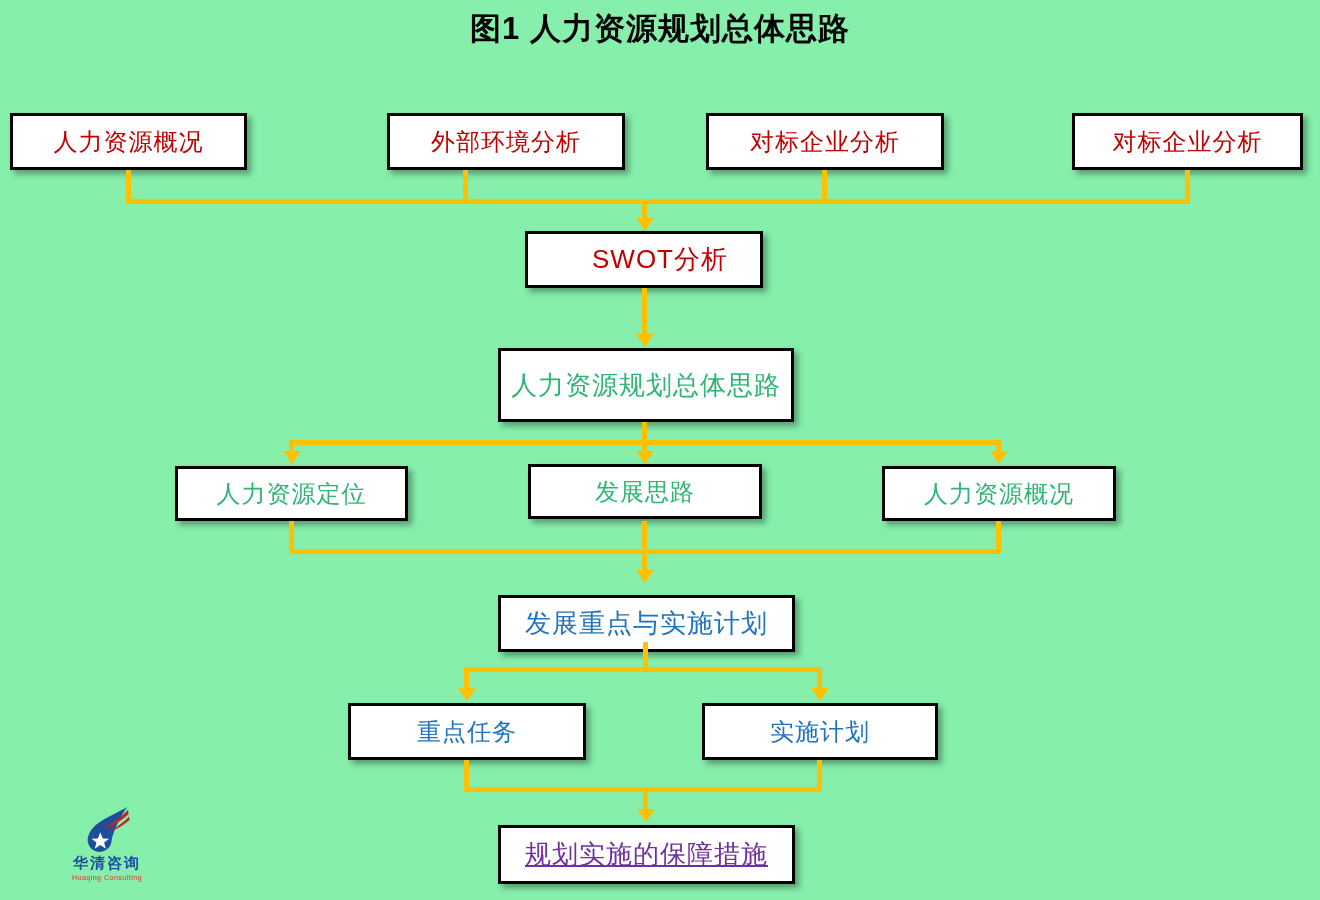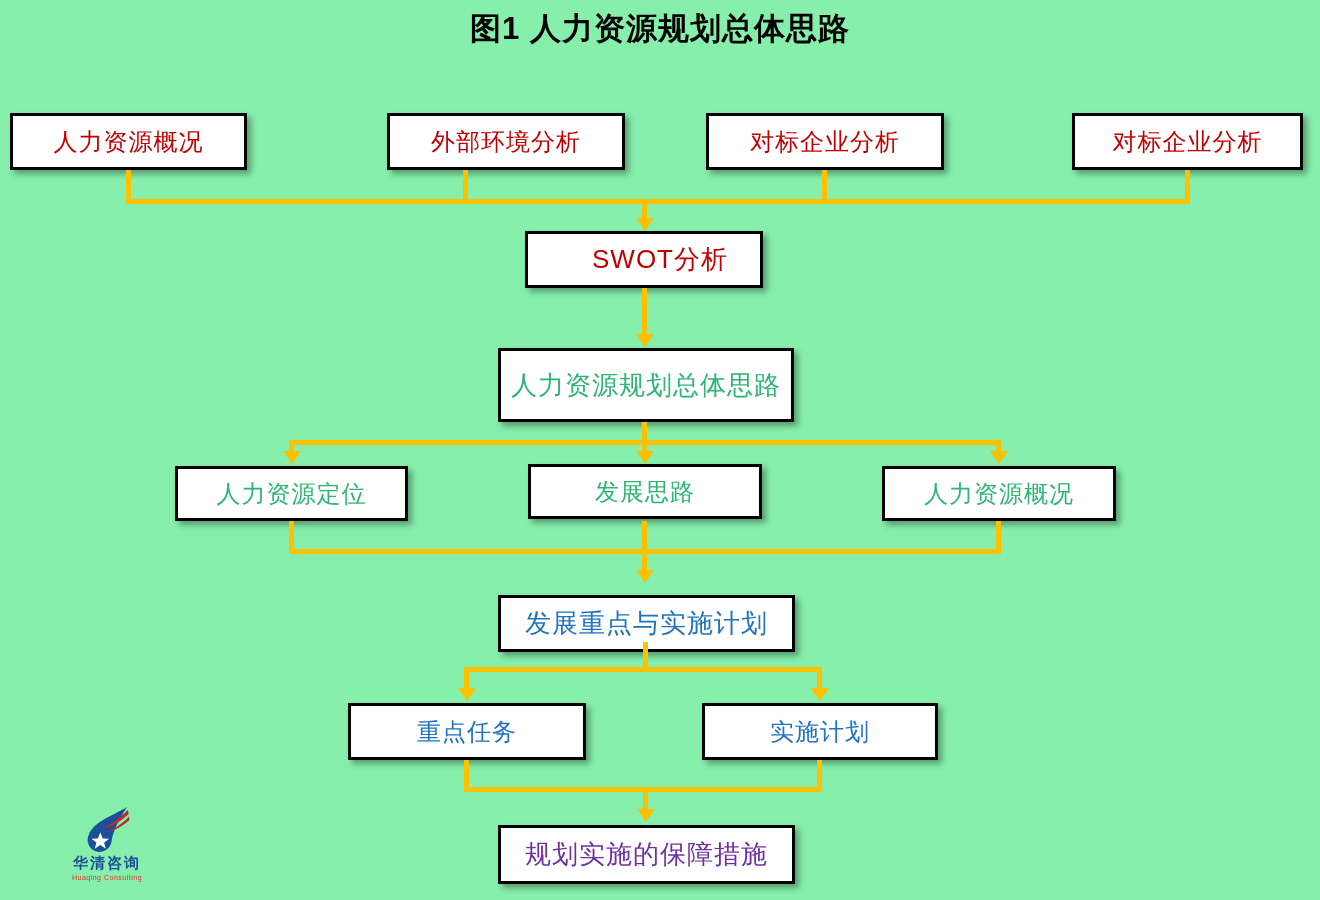--- a/index.html
+++ b/index.html
@@ -8,21 +8,21 @@
   .title{position:absolute;top:8px;left:0;width:1320px;text-align:center;
          font-size:31px;font-weight:bold;color:#000;letter-spacing:1px;}
   .node{position:absolute;background:#fff;border:3px solid #000;
         box-shadow:4px 4px 6px rgba(0,0,0,0.35);
         display:flex;align-items:center;justify-content:center;
         font-size:24px;box-sizing:border-box;letter-spacing:1px;}
   .node.big{font-size:26px;}
   .red{color:#C00000;}
   .green{color:#2EB573;}
   .blue{color:#2173BE;}
-  .purple{color:#7030A0;}
+  .purple{color:#7030A0;text-decoration:underline;}
   .line{position:absolute;background:#FFC000;}
   .arrow{position:absolute;width:0;height:0;
          border-left:9px solid transparent;border-right:9px solid transparent;
          border-top:13px solid #FFC000;}
   .logo{position:absolute;left:57px;top:806px;width:100px;text-align:center;}
   .logo-cn{font-size:15px;font-weight:bold;color:#1B4E9B;letter-spacing:2px;margin-top:-2px;}
   .logo-en{font-size:7px;color:#E03030;letter-spacing:0.5px;margin-top:1px;}
 </style>
 </head>
 <body>

